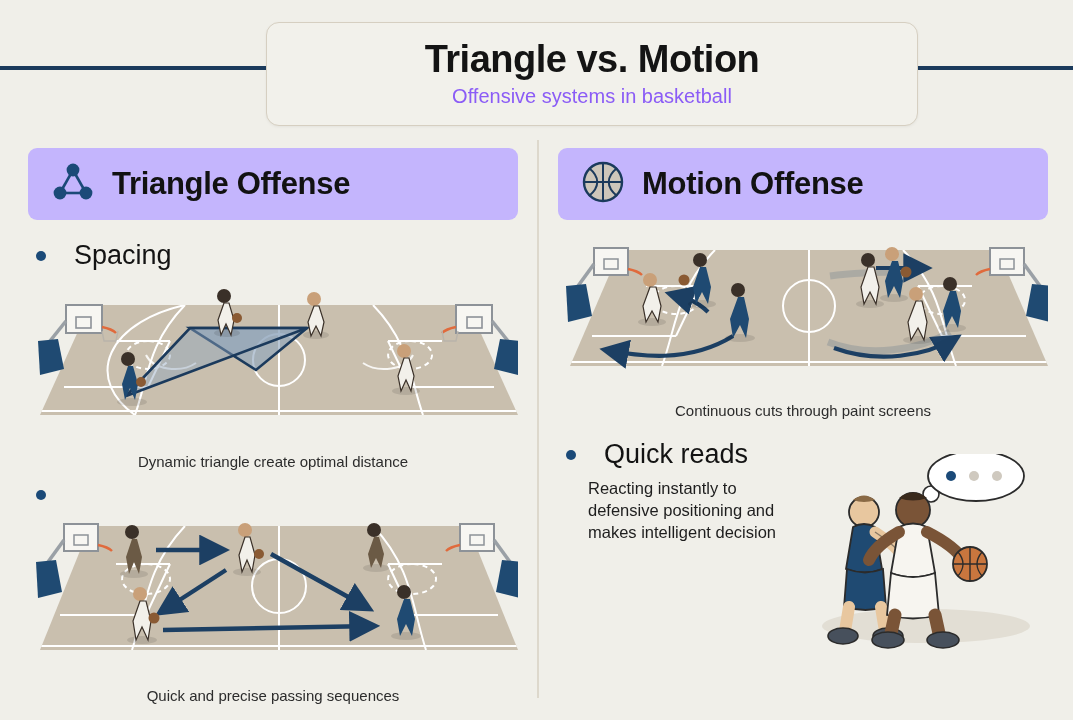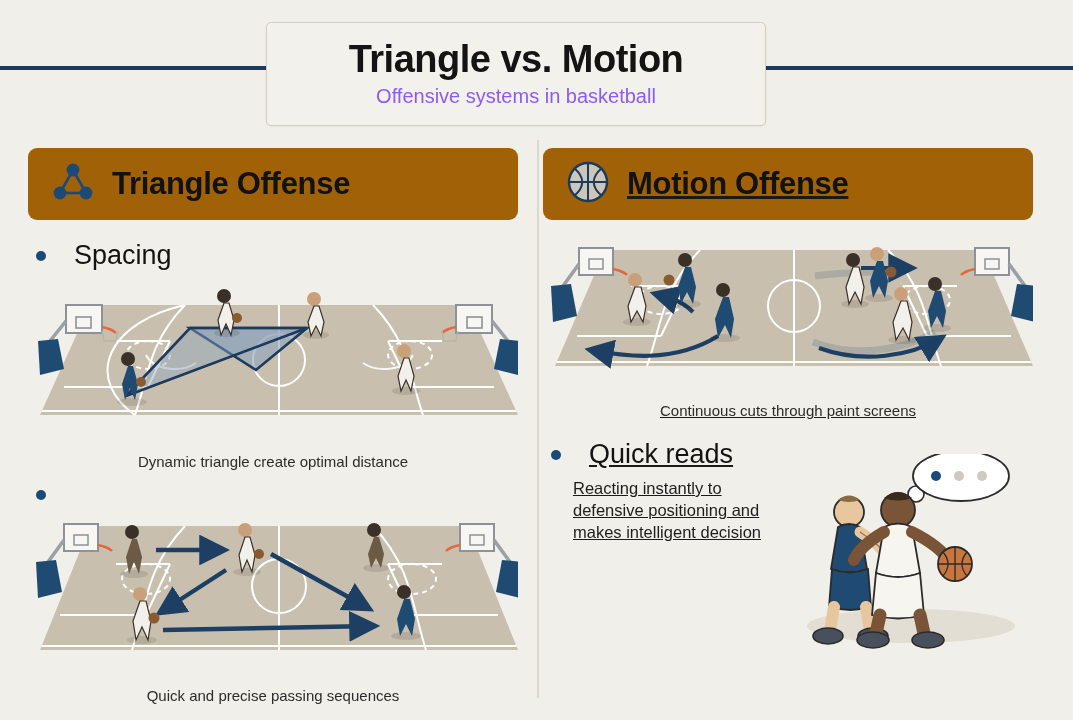--- a/index.html
+++ b/index.html
@@ -13,34 +13,34 @@
   .rule-top{
     position:absolute;left:0;top:66px;width:1073px;height:4px;
     background:#1b3a5c;
   }
   .divider-v{
     position:absolute;left:537px;top:140px;width:2px;height:558px;
     background:#ddd8cc;
   }
   
   .title-card{
-    position:absolute;left:266px;top:22px;width:500px;height:104px;
-    background:#f2f1eb;border:1.5px solid #d6cfc1;border-radius:5px;
+    position:absolute;left:266px;top:22px;width:652px;height:104px;
+    background:#f2f1eb;border:1.5px solid #d6cfc1;border-radius:13px;
     box-shadow:0 1px 3px rgba(0,0,0,.05);
     display:flex;flex-direction:column;align-items:center;justify-content:center;
     box-sizing:border-box;
   }
   .title-main{font-size:38px;font-weight:bold;letter-spacing:-.5px;line-height:1.05;color:#141414;}
   .title-sub{font-size:20px;color:#8b5cf6;margin-top:6px;text-align:center;}
   
   .col{position:absolute;top:148px;width:490px;}
   .col-left{left:28px;}
-  .col-right{left:543px;text-decoration:underline;}
+  .col-right{left:558px;}
   .sec-header{
-    height:72px;background:#a16207;border-radius:9px;
+    height:72px;background:#c4b5fd;border-radius:9px;
     display:flex;align-items:center;gap:16px;padding-left:22px;
     box-sizing:border-box;
   }
   .sec-title{font-size:31px;font-weight:bold;color:#121212;letter-spacing:-.3px;}
   .bullet-row{display:flex;align-items:center;gap:28px;margin-top:20px;padding-left:8px;}
   .dot{width:10px;height:10px;border-radius:50%;background:#1b4a78;flex:none;}
   .bullet-label{font-size:27px;color:#131313;}
   .caption{font-size:15px;color:#2c2c2c;text-align:center;margin-top:21px;}
   .court-wrap{margin-top:12px;}
   .para{

